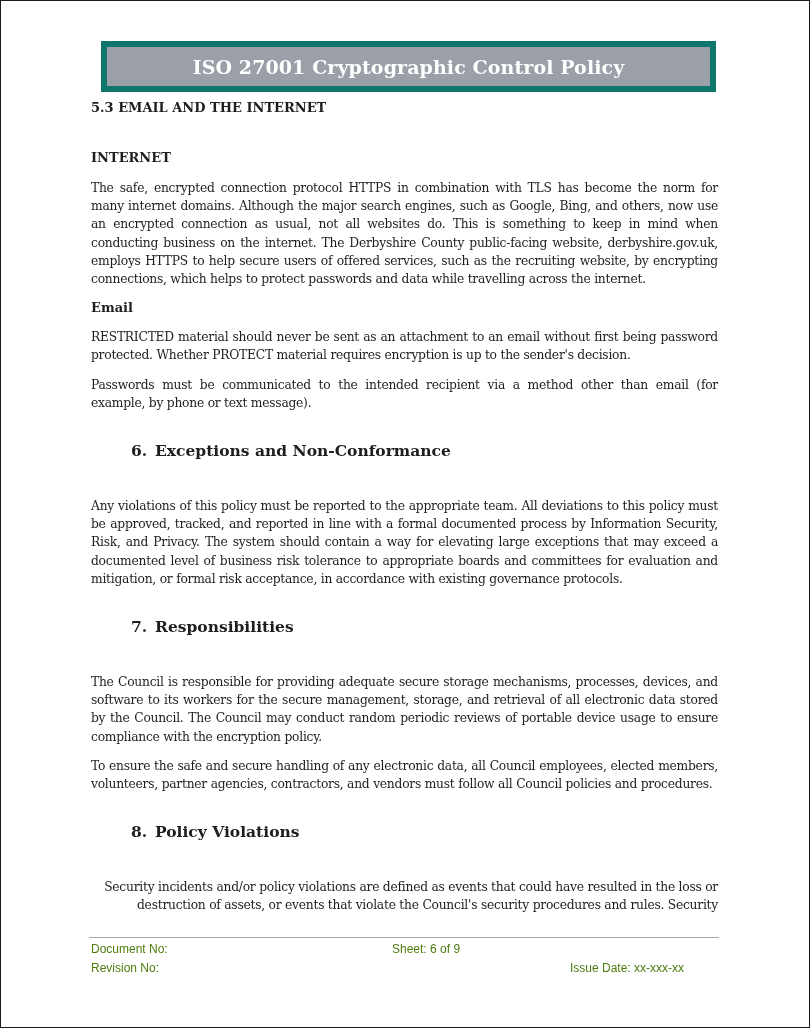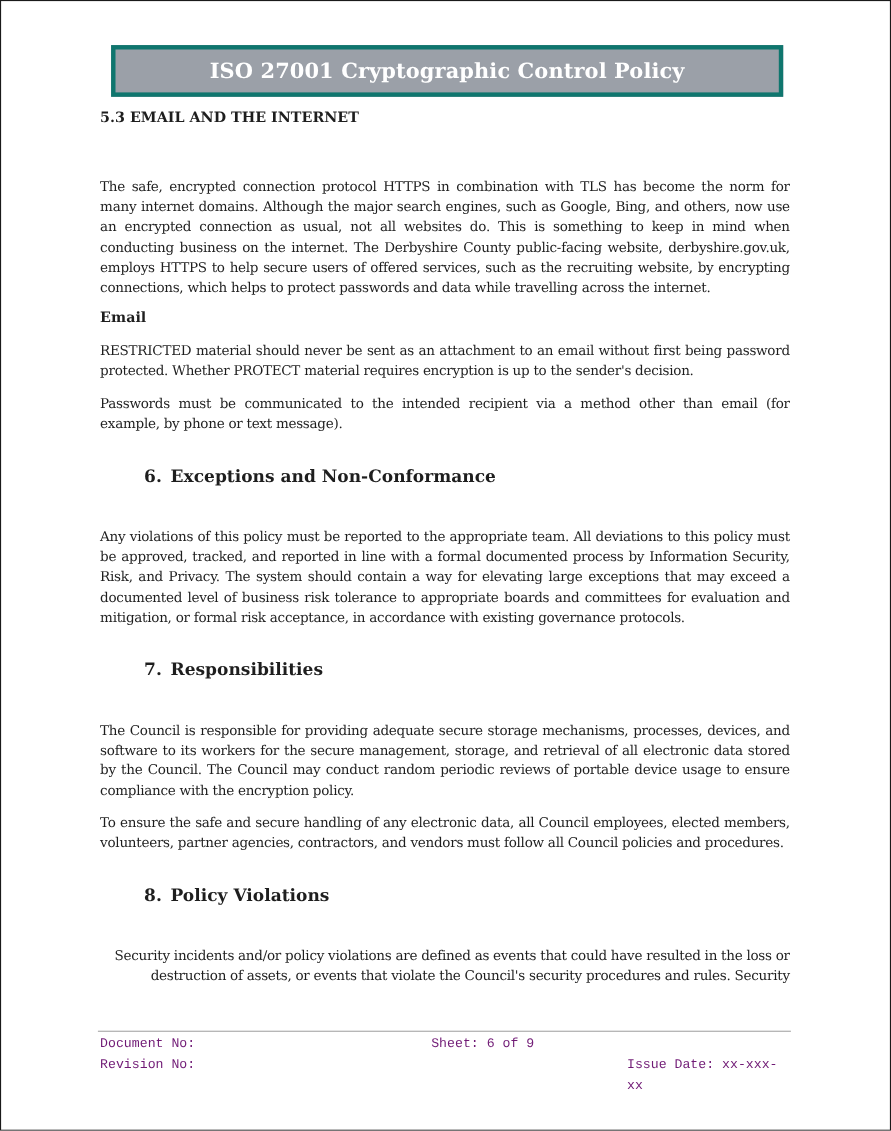--- a/index.html
+++ b/index.html
@@ -9,21 +9,21 @@
       width: 808px; height: 1026px;
       border: 1px solid #1a1a1a;
       background: #fff;
       font-family: "DejaVu Serif", "Liberation Serif", serif;
       color: #1e1e1e;
     }
     .title-box {
       position: absolute; left: 100px; top: 40px;
       width: 603px; height: 39px;
       background: #9ba0a8;
-      border: 4px solid #0f766e;
+      border: 6px solid #0f766e;
       box-sizing: content-box;
       display: flex; align-items: center; justify-content: center;
     }
     .title-text {
       font-family: "DejaVu Serif", serif;
       font-weight: bold;
       font-size: 19px;
       color: #ffffff;
       letter-spacing: 0.1px;
     }
@@ -44,42 +44,43 @@
     p.body {
       margin: 0; font-size: 12.3px; line-height: 18.2px;
       text-align: justify; letter-spacing: -0.25px;
     }
     .footer-line {
       position: absolute; left: 88px; top: 936px; width: 630px;
       border-top: 1px solid #a6a6a6;
     }
     .footer {
       position: absolute; left: 90px; top: 939px; width: 627px;
-      font-family: Liberation Mono, monospace;
-      font-size: 12px; color: #701a75; line-height: 19px;
+      font-family: Liberation Sans, sans-serif;
+      font-size: 12px; color: #4d7c0f; line-height: 19px;
     }
     .footer .row { position: relative; height: 19px; }
     .footer .left { position: absolute; left: 0; }
     .footer .mid { position: absolute; left: 301px; }
     .footer .right { position: absolute; left: 479px; }
   </style>
 </head>
 <body>
 
 <div class="page">
 
   <div class="title-box">
     <span class="title-text">ISO 27001 Cryptographic Control Policy</span>
   </div>
 
   <div class="content">
 
     <h2 class="h-section">5.3 EMAIL AND THE INTERNET</h2>
 
     <div style="height:32px"></div>
+    <h3 class="h-sub">INTERNET</h3>
     <div style="height:12px"></div>
     <p class="body">The safe, encrypted connection protocol HTTPS in combination with TLS has become the norm for many internet domains. Although the major search engines, such as Google, Bing, and others, now use an encrypted connection as usual, not all websites do. This is something to keep in mind when conducting business on the internet. The Derbyshire County public-facing website, derbyshire.gov.uk, employs HTTPS to help secure users of offered services, such as the recruiting website, by encrypting connections, which helps to protect passwords and data while travelling across the internet.</p>
 
     <div style="height:11px"></div>
     <h3 class="h-sub">Email</h3>
     <div style="height:11px"></div>
     <p class="body">RESTRICTED material should never be sent as an attachment to an email without first being password protected. Whether PROTECT material requires encryption is up to the sender's decision.</p>
     <div style="height:11px"></div>
     <p class="body">Passwords must be communicated to the intended recipient via a method other than email (for example, by phone or text message).</p>
 

